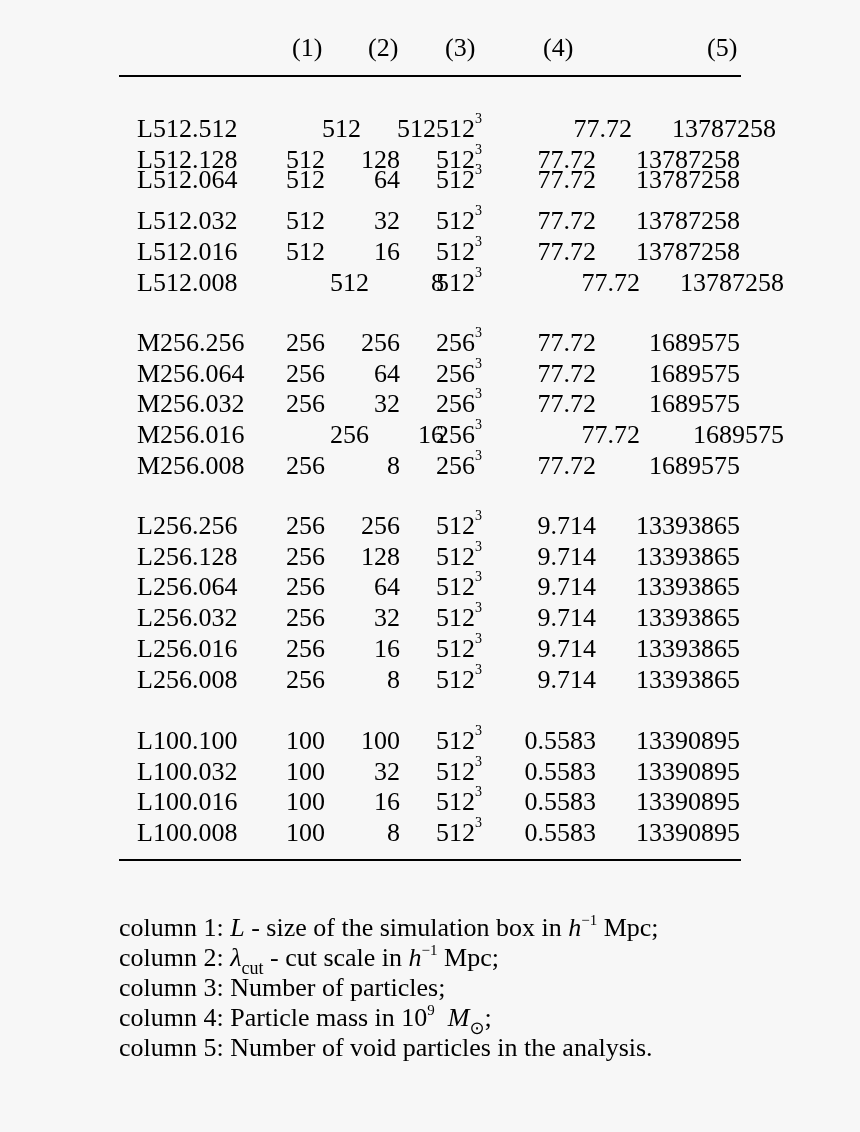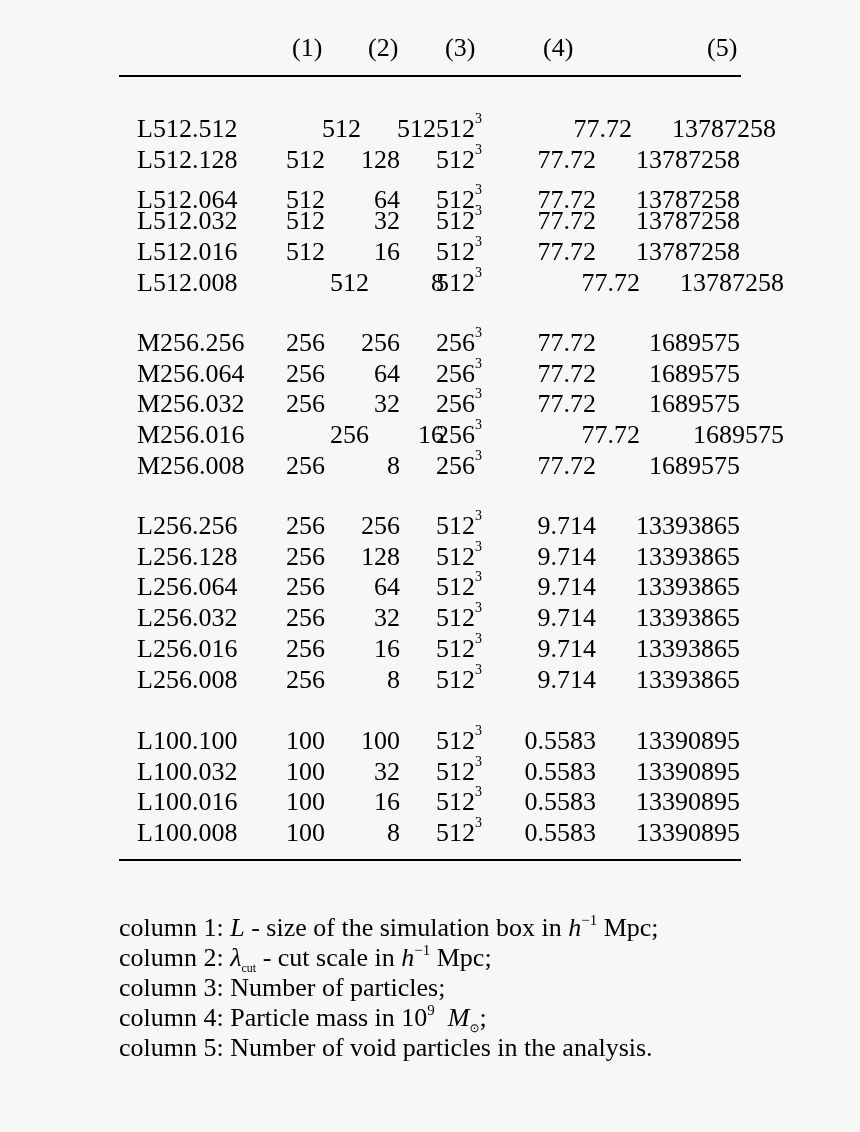--- a/index.html
+++ b/index.html
@@ -15,21 +15,21 @@
   .c1 { right:535px; text-align:right; }
   .c2 { right:460px; text-align:right; }
   .c3 { left:436px; }
   .c3 sup { font-size:14px; position:relative; top:-2px; vertical-align:top; line-height:14px; }
   .c4 { right:264px; text-align:right; }
   .c5 { right:120px; text-align:right; }
   .notes { position:absolute; left:119px; top:913px; font-size:26px; line-height:30px; }
   .notes .title { font-weight:bold; }
   .notes i { font-style:italic; }
   .notes sup { font-size:15px; vertical-align:top; line-height:15px; position:relative; top:0px; }
-  .notes sub { font-size:12px; vertical-align:bottom; line-height:15px; position:relative; top:3px; }
+  .notes sub { font-size:18px; vertical-align:bottom; line-height:15px; position:relative; top:3px; }
 </style>
 </head>
 <body>
 
 <div class="hdr" style="left:292px;">(1)</div>
 <div class="hdr" style="left:368px;">(2)</div>
 <div class="hdr" style="left:445px;">(3)</div>
 <div class="hdr" style="left:543px;">(4)</div>
 <div class="hdr" style="left:707px;">(5)</div>
 <div class="rule" style="top:75px;"></div>
@@ -44,21 +44,21 @@
       <span class="c c5">13787258</span>
     </div>
     <div class="row" style="top: 144.7px;">
       <span class="c name">L512.128</span>
       <span class="c c1">512</span>
       <span class="c c2">128</span>
       <span class="c c3"><span>512</span><sup>3</sup></span>
       <span class="c c4">77.72</span>
       <span class="c c5">13787258</span>
     </div>
-    <div class="row" style="top: 185px;">
+    <div class="row" style="top: 165px;">
       <span class="c name">L512.064</span>
       <span class="c c1">512</span>
       <span class="c c2">64</span>
       <span class="c c3"><span>512</span><sup>3</sup></span>
       <span class="c c4">77.72</span>
       <span class="c c5">13787258</span>
     </div>
     <div class="row" style="top: 206.1px;">
       <span class="c name">L512.032</span>
       <span class="c c1">512</span>

